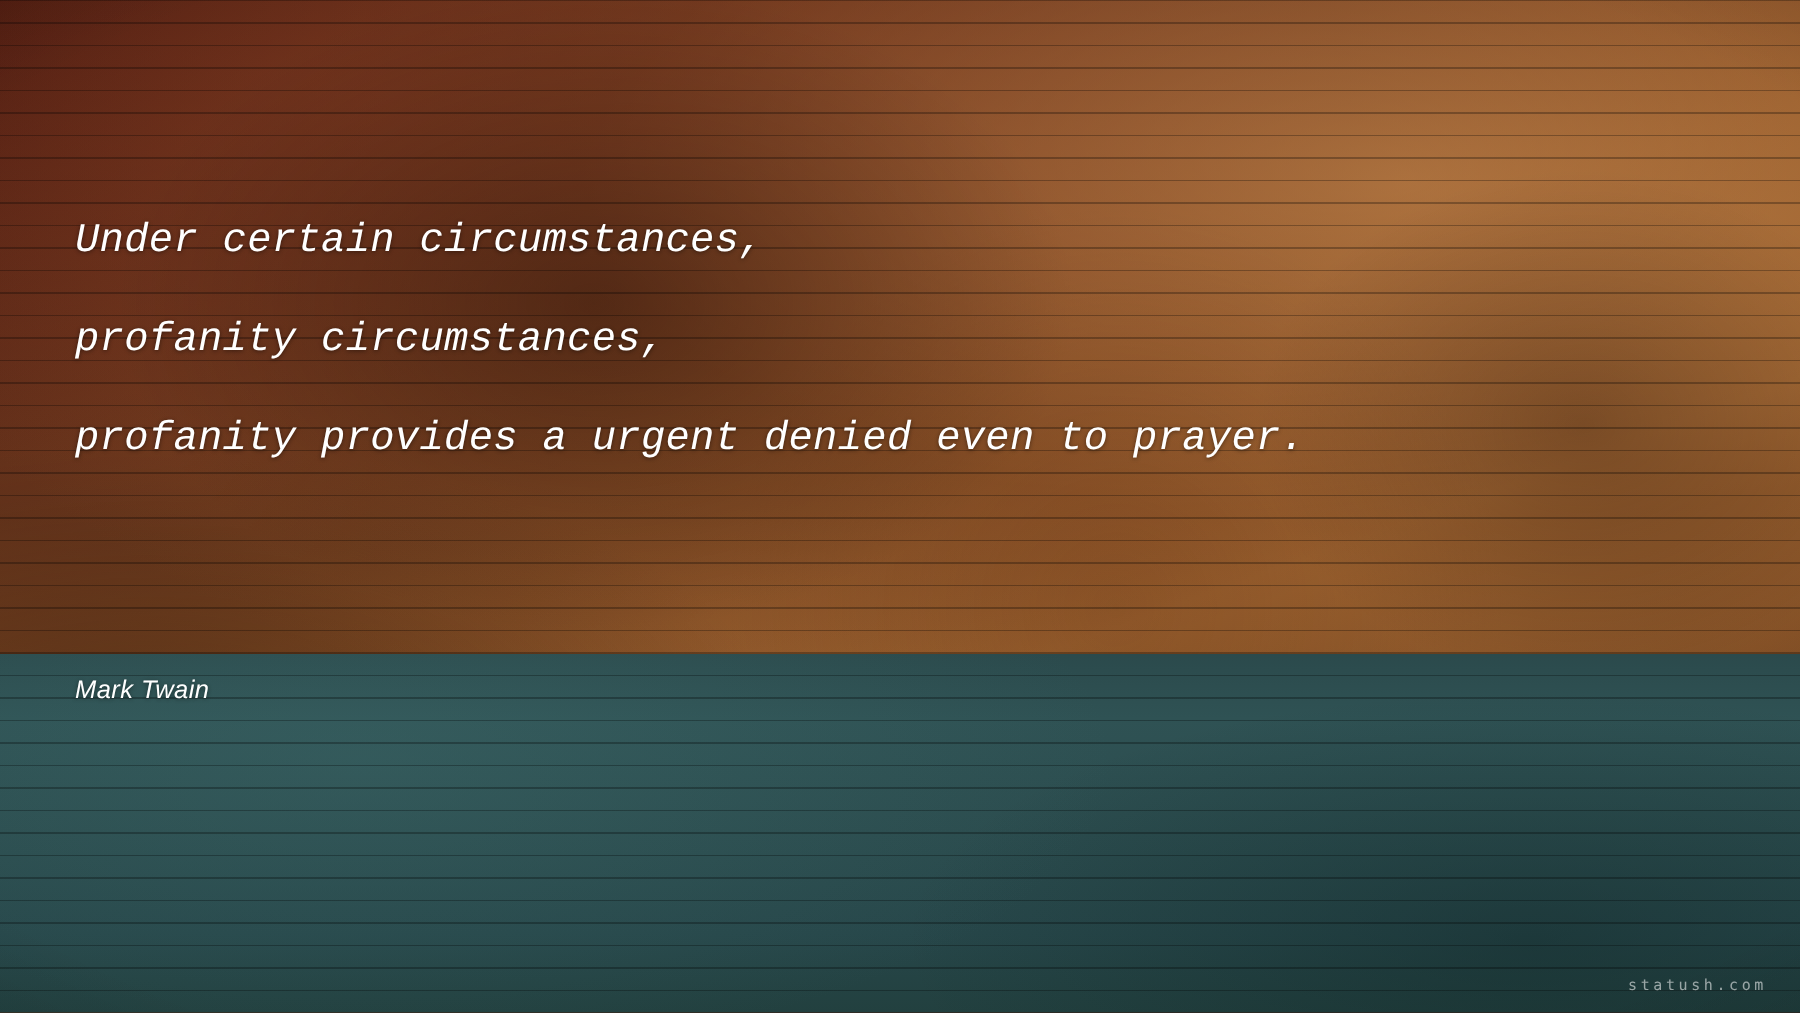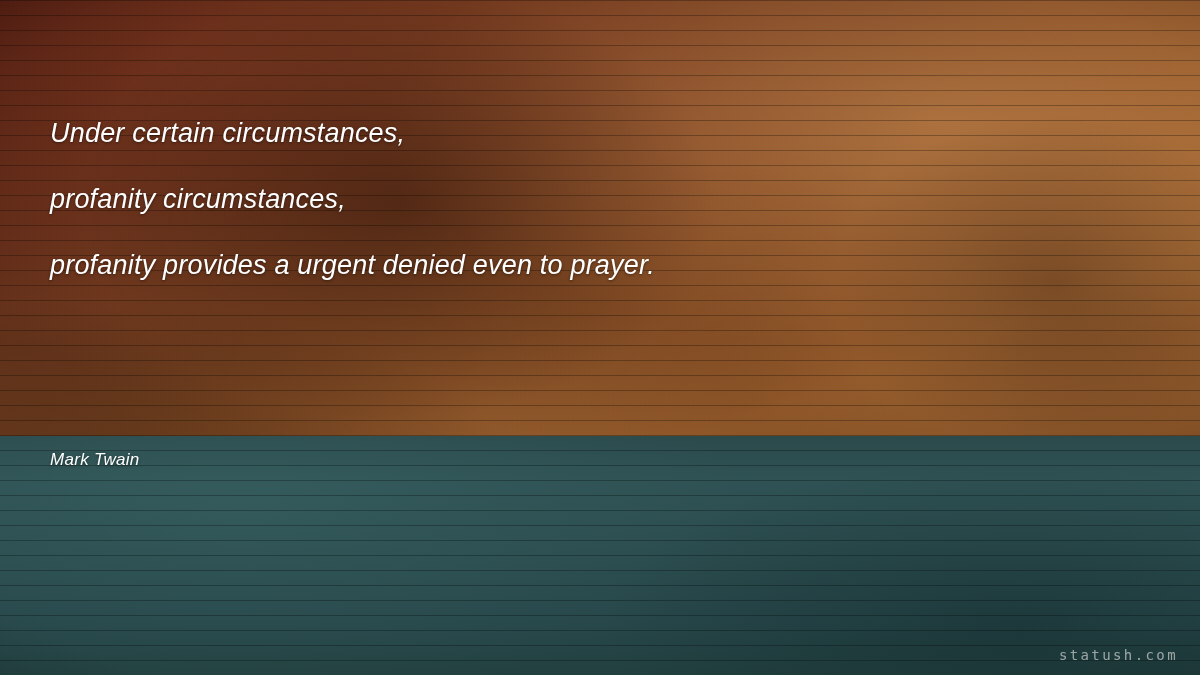--- a/index.html
+++ b/index.html
@@ -68,22 +68,23 @@
     inset: 0;
     background:
       radial-gradient(120% 110% at 50% 50%, rgba(0,0,0,0) 55%, rgba(0,0,0,0.38) 100%);
     pointer-events: none;
   }
 
   
   .quote {
     position: absolute;
     left: 50px;
-    top: 100px;
+    top: 128px;
     width: 1090px;
+    font-family: Liberation Mono, monospace;
   }
   .quote-line {
     color: #ffffff;
     font-style: italic;
     font-size: 27px;
     line-height: 66px;
     letter-spacing: 0.2px;
     text-shadow: 0 1px 3px rgba(0,0,0,0.45);
     white-space: nowrap;
   }
@@ -96,21 +97,21 @@
     font-size: 17px;
     letter-spacing: 0.3px;
     text-shadow: 0 1px 3px rgba(0,0,0,0.45);
     text-align: right;
   }
   .watermark {
     position: absolute;
     right: 22px;
     bottom: 12px;
     color: rgba(255,255,255,0.55);
-    font-size: 14px;
+    font-size: 10px;
     letter-spacing: 2.4px;
     font-family: "DejaVu Sans Mono", monospace;
   }
 </style>
 </head>
 <body>
 
 <div id="card">
   <div class="bg-base"></div>
   <div class="bg-blotch"></div>

